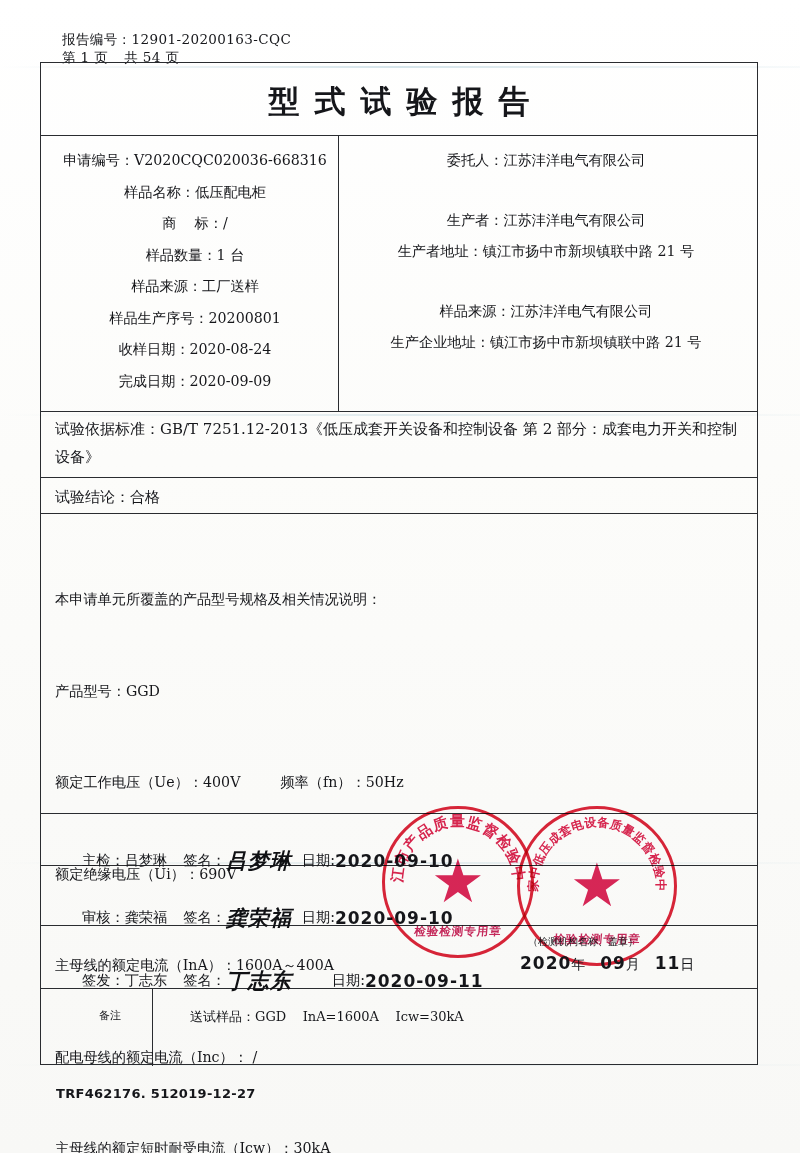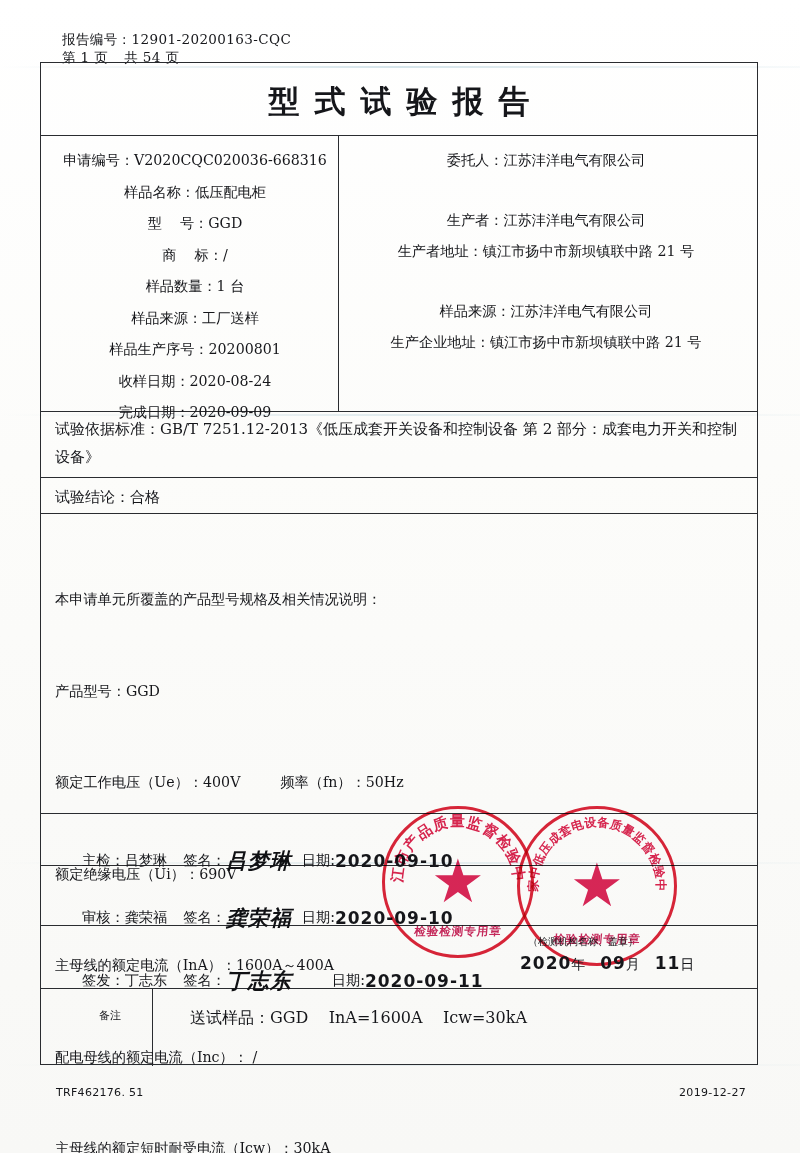--- a/index.html
+++ b/index.html
@@ -94,21 +94,21 @@
     position:relative;top:2px;
   }
 
   
   .rm-label{
     position:absolute;left:60px;top:1008px;width:100px;text-align:center;
     font-size:11px;
   }
   .rm-val{
     position:absolute;left:190px;top:1008px;
-    font-size:16px;white-space:pre;
+    font-size:13px;white-space:pre;
   }
 
   
   .stamp{
     position:absolute;border-radius:50%;
     border:3.2px solid #d81228;
     box-sizing:border-box;
     mix-blend-mode:multiply;
     opacity:.92;
   }
@@ -140,23 +140,23 @@
   .org-date{
     position:absolute;left:520px;top:953px;
     font-family:"DejaVu Sans","Liberation Sans",sans-serif;
     font-weight:700;font-size:17px;letter-spacing:1px;white-space:pre;
   }
   .org-date .cn{font-family:"DejaVu Serif","Liberation Serif",serif;font-weight:400;font-size:14px;}
 
   
   .ftr{
     position:absolute;left:56px;top:1086px;width:690px;
-    display:flex;justify-content:space-between;
-    font-family:"DejaVu Sans","Liberation Sans",sans-serif;
-    font-size:11px;letter-spacing:.3px;
+    display:flex;justify-content:flex-start;
+    font-family:"DejaVu Sans","Liberation Sans",sans-serif;
+    font-size:13px;letter-spacing:.3px;font-weight:bold;
   }
 </style>
 </head>
 <body>
 
 <div class="paper"></div>
 <div class="scanline" style="top:66px;"></div>
 <div class="scanline" style="top:414px;opacity:.7;"></div>
 <div class="scanline" style="top:862px;opacity:.6;"></div>
 <div class="scanline" style="top:1064px;opacity:.5;"></div>
@@ -183,21 +183,20 @@
     <div class="hline" style="top:802px;"></div>
     <div class="hline" style="top:862px;"></div>
     <div class="hline" style="top:925px;"></div>
 
     <div class="vline" style="left:297px;top:72px;height:276px;"></div>
     <div class="vline" style="left:111px;top:925px;height:78px;"></div>
 
     <div class="info-left">
       <div class="row"><span>申请编号：</span><span>V2020CQC020036-668316</span></div>
       <div class="row"><span>样品名称：</span><span>低压配电柜</span></div>
-      <div class="row"><span>型    号：</span><span>GGD</span></div>
       <div class="row"><span>商    标：</span><span>/</span></div>
       <div class="row"><span>样品数量：</span><span>1 台</span></div>
       <div class="row"><span>样品来源：</span><span>工厂送样</span></div>
       <div class="row"><span>样品生产序号：</span><span>20200801</span></div>
       <div class="row"><span>收样日期：</span><span>2020-08-24</span></div>
       <div class="row"><span>完成日期：</span><span>2020-09-09</span></div>
     </div>
 
     <div class="info-right">
       <div class="row"><span>委托人：</span><span>江苏沣洋电气有限公司</span></div>

